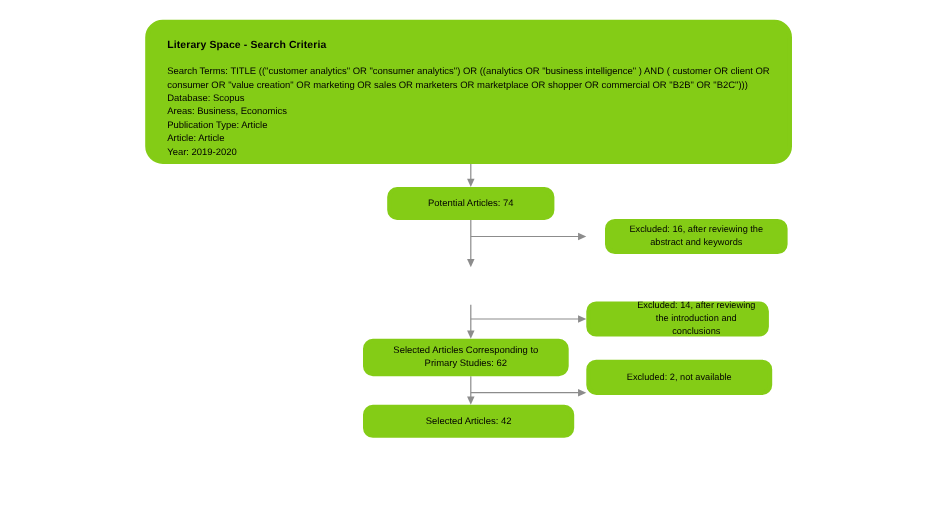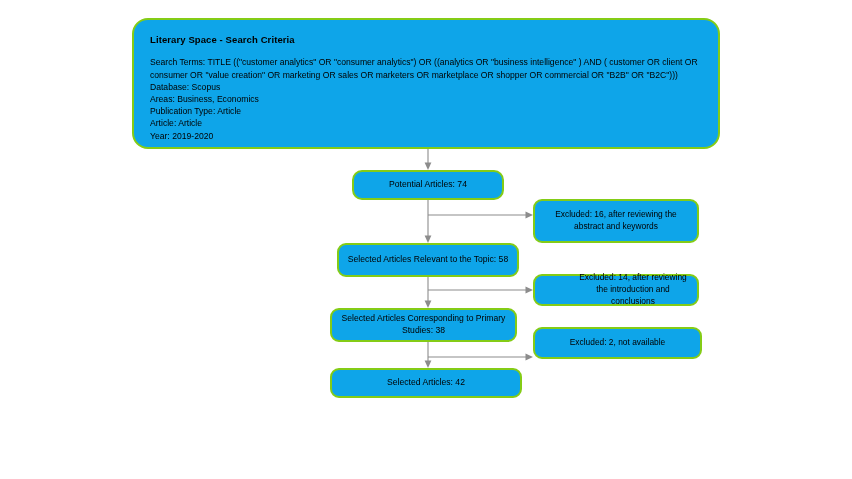--- a/index.html
+++ b/index.html
@@ -21,22 +21,22 @@
     left: 0;
     top: 0;
     width: 852px;
     height: 479px;
   }
 
   
   .rbox {
     position: absolute;
     box-sizing: border-box;
-    border: 2px solid #84cc16;
-    background: #0ea5e9;
+    border: 4px solid #84cc16;
+    background: #84cc16;
     border-radius: 9px;
     display: flex;
     align-items: center;
     justify-content: center;
     text-align: center;
   }
 
   
   #criteria-panel {
     left: 132px;
@@ -66,32 +66,32 @@
   #crit-terms {
     margin-bottom: 0px;
   }
 
   
   .flowbox {
     font-size: 8.6px;
     line-height: 1.38;
     padding: 4px 8px;
   }
-  #box-potential   { left: 352px; top: 170px; width: 152px; height: 30px; border-radius: 10px; }
+  #box-potential   { left: 352px; top: 170px; width: 152px; height: 30px; }
   #box-relevant    { left: 337px; top: 243px; width: 182px; height: 34px; }
   #box-primary     { left: 330px; top: 308px; width: 187px; height: 34px; }
   #box-final       { left: 330px; top: 368px; width: 192px; height: 30px; text-align: center; }
 
   
   .exclbox {
     font-size: 8.4px;
     line-height: 1.4;
     padding: 4px 8px;
   }
-  #box-excl-1 { left: 533px; top: 199px; width: 166px; height: 44px; }
+  #box-excl-1 { left: 550px; top: 199px; width: 166px; height: 32px; }
   #box-excl-2 { left: 533px; top: 274px; width: 166px; height: 32px; padding-left: 42px; }
   #box-excl-3 { left: 533px; top: 327px; width: 169px; height: 32px; }
 
   
   #connectors {
     position: absolute;
     left: 0;
     top: 0;
     width: 852px;
     height: 479px;
@@ -148,26 +148,23 @@
     <polygon class="conn-head" points="428,368 424.6,360.5 431.4,360.5"></polygon>
 
     <line class="conn-line" x1="428" y1="357" x2="527" y2="357"></line>
     <polygon class="conn-head" points="533,357 525.5,353.6 525.5,360.4"></polygon>
   </svg>
 
   <div class="rbox flowbox" id="box-potential">
     <span>Potential Articles: 74</span>
   </div>
 
-  <div class="rbox flowbox" id="box-relevant">
-    <span>Selected Articles Relevant to the Topic: 58</span>
-  </div>
 
   <div class="rbox flowbox" id="box-primary">
-    <span>Selected Articles Corresponding to Primary Studies: 38</span>
+    <span>Selected Articles Corresponding to Primary Studies: 62</span>
   </div>
 
   <div class="rbox flowbox" id="box-final">
     <span>Selected Articles: 42</span>
   </div>
 
   <div class="rbox exclbox" id="box-excl-1">
     <span>Excluded: 16, after reviewing the abstract and keywords</span>
   </div>
 

